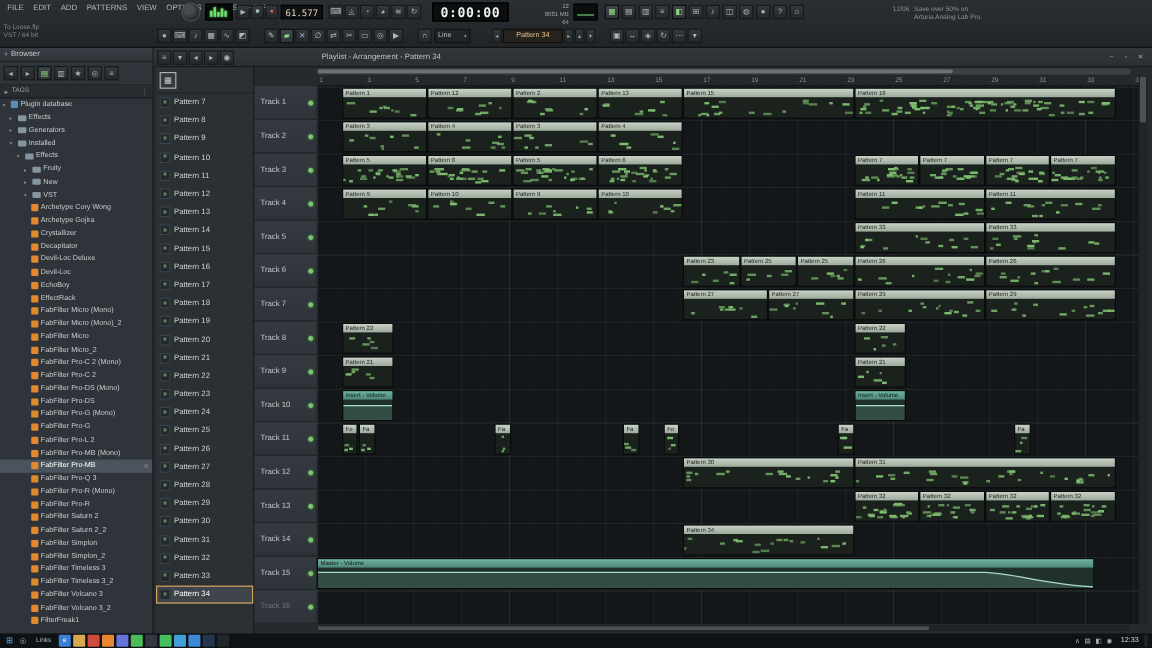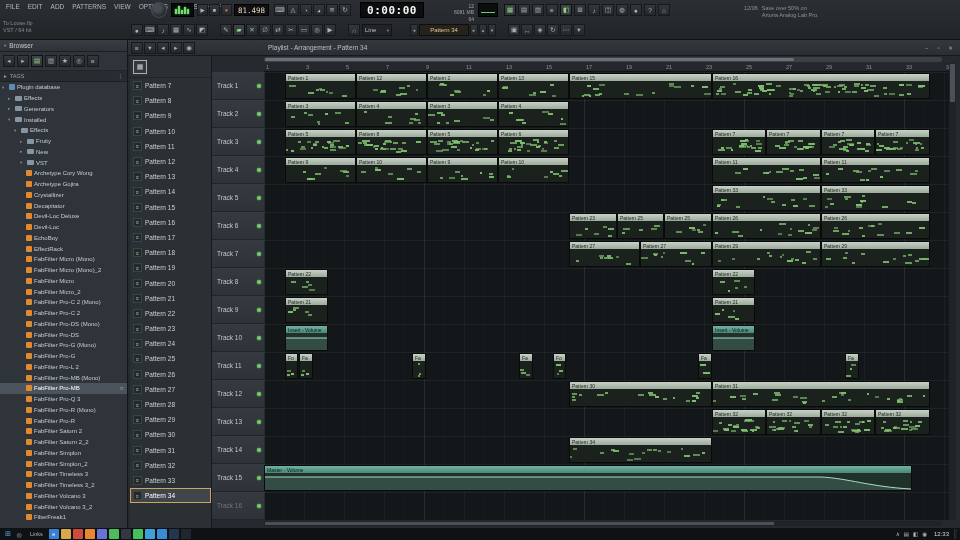--- a/index.html
+++ b/index.html
@@ -145,21 +145,21 @@
         <i class="led-bar"></i>
         <i class="led-bar"></i>
         <i class="led-bar"></i>
         <i class="led-bar"></i>
       </div>
     <div id="transport">
         <span class="tbi">▶</span>
         <span class="tbi">■</span>
         <span class="tbi">●</span>
       </div>
-    <div id="tempo">81.498</div>
+    <div id="tempo">61.577</div>
     <div id="row1-small">
         <span class="tbi">⌨</span>
         <span class="tbi">◬</span>
         <span class="tbi">◔</span>
         <span class="tbi">◕</span>
         <span class="tbi">≋</span>
         <span class="tbi">↻</span>
       </div>
     <div id="time">0:00:00</div>
     <div id="stats">

